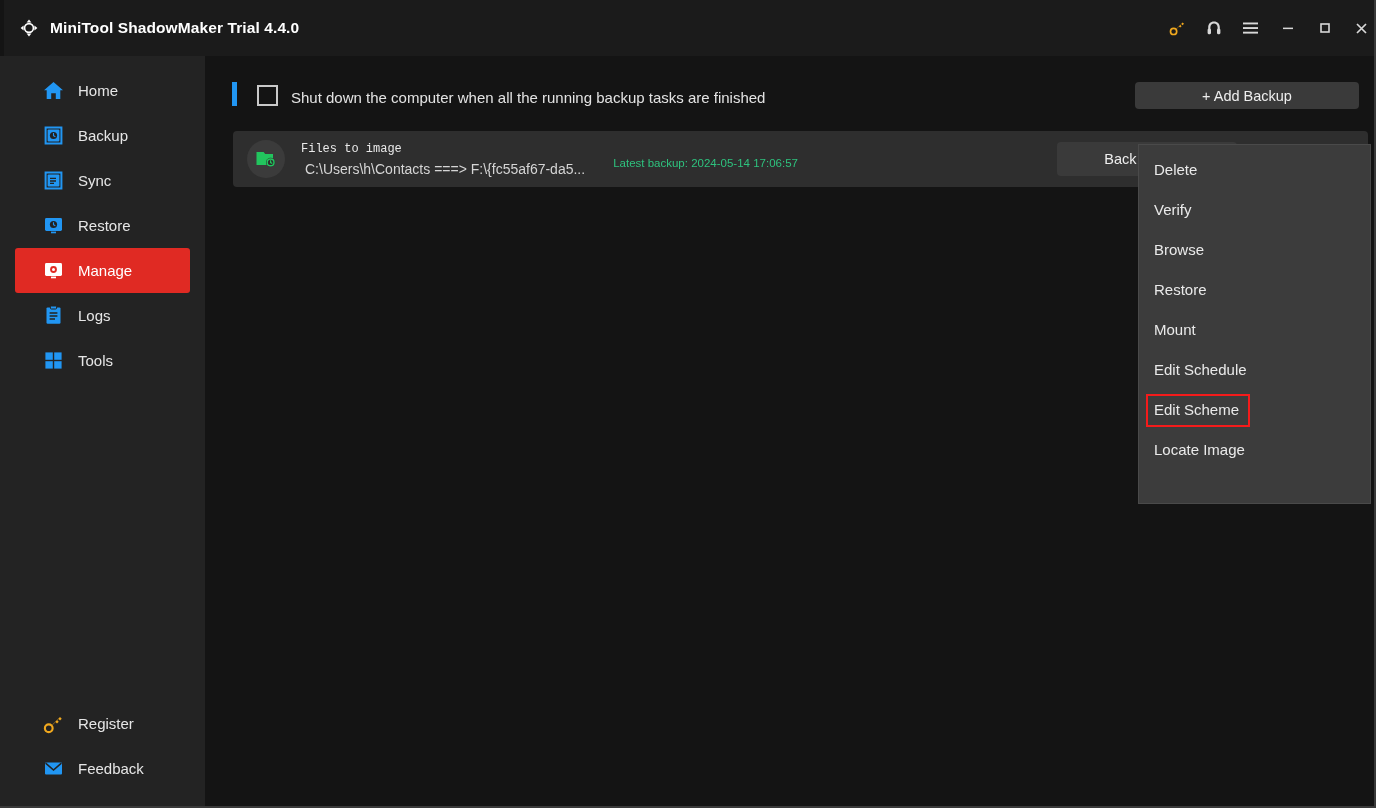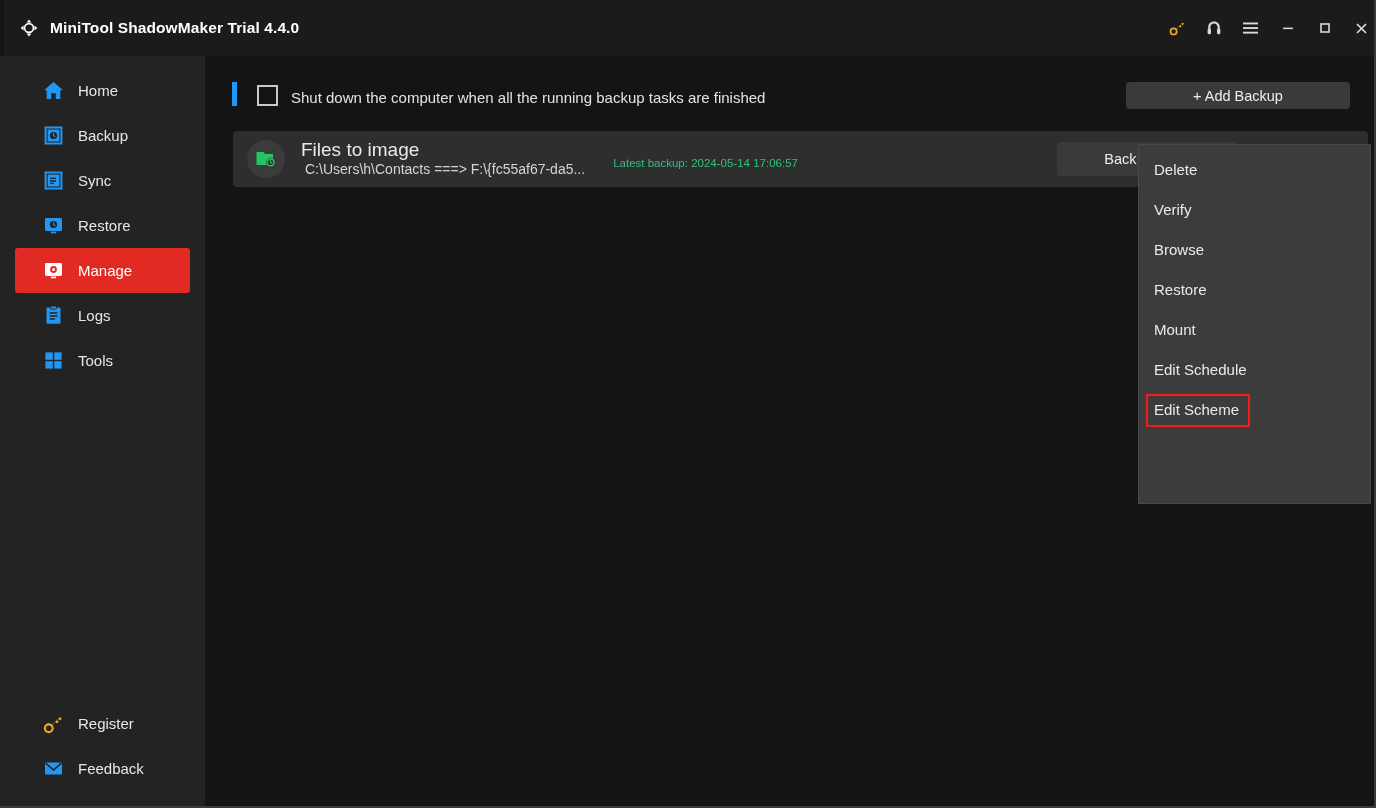--- a/index.html
+++ b/index.html
@@ -100,21 +100,21 @@
     width: 21px; height: 21px;
     border: 2px solid #c9c9c9;
     background: transparent;
     margin-left: 20px; flex: none;
   }
   #shutdown-label {
     margin-left: 13px;
     color: #e3e3e3; font-size: 15px; white-space: nowrap;
   }
   #add-backup-btn {
-    position: absolute; right: 24px; top: 26px;
+    position: absolute; right: 15px; top: 26px;
     width: 224px; height: 27px;
     background: #3a3a3a;
     border-radius: 4px;
     color: #eeeeee; font-size: 14.5px;
     display: flex; align-items: center; justify-content: center;
   }
 
   
   #backup-card {
     position: absolute; left: 25px; top: 75px;
@@ -124,21 +124,21 @@
     display: flex; align-items: center;
   }
   #card-icon-wrap {
     margin-left: 14px; width: 38px; height: 38px;
     border-radius: 50%;
     background: #3b3b3b;
     display: flex; align-items: center; justify-content: center;
     flex: none;
   }
   #card-text { margin-left: 16px; }
-  #card-title { color: #e9e9e9; font-size: 19px; line-height: 19px; }
+  #card-title { color: #e9e9e9; font-size: 12px; line-height: 19px; font-family: Liberation Mono, monospace; }
   #card-path  { color: #d5d5d5; font-size: 14px; line-height: 20px; padding-left: 4px; }
   #card-latest {
     margin-left: 28px;
     color: #2ec27e; font-size: 11.5px;
     align-self: center;
     margin-top: 8px;
   }
   #backup-now-btn {
     position: absolute; left: 824px; top: 11px;
     width: 180px; height: 34px;
@@ -376,16 +376,17 @@
   </div>
 
   <div id="context-menu">
     <div class="menu-item">Delete</div>
     <div class="menu-item">Verify</div>
     <div class="menu-item">Browse</div>
     <div class="menu-item">Restore</div>
     <div class="menu-item">Mount</div>
     <div class="menu-item">Edit Schedule</div>
     <div class="menu-item highlight">Edit Scheme</div>
+    <div class="menu-item">Locate Image</div>
   </div>
 
   <div id="win-border"></div>
 </div>
 
 </body></html>

